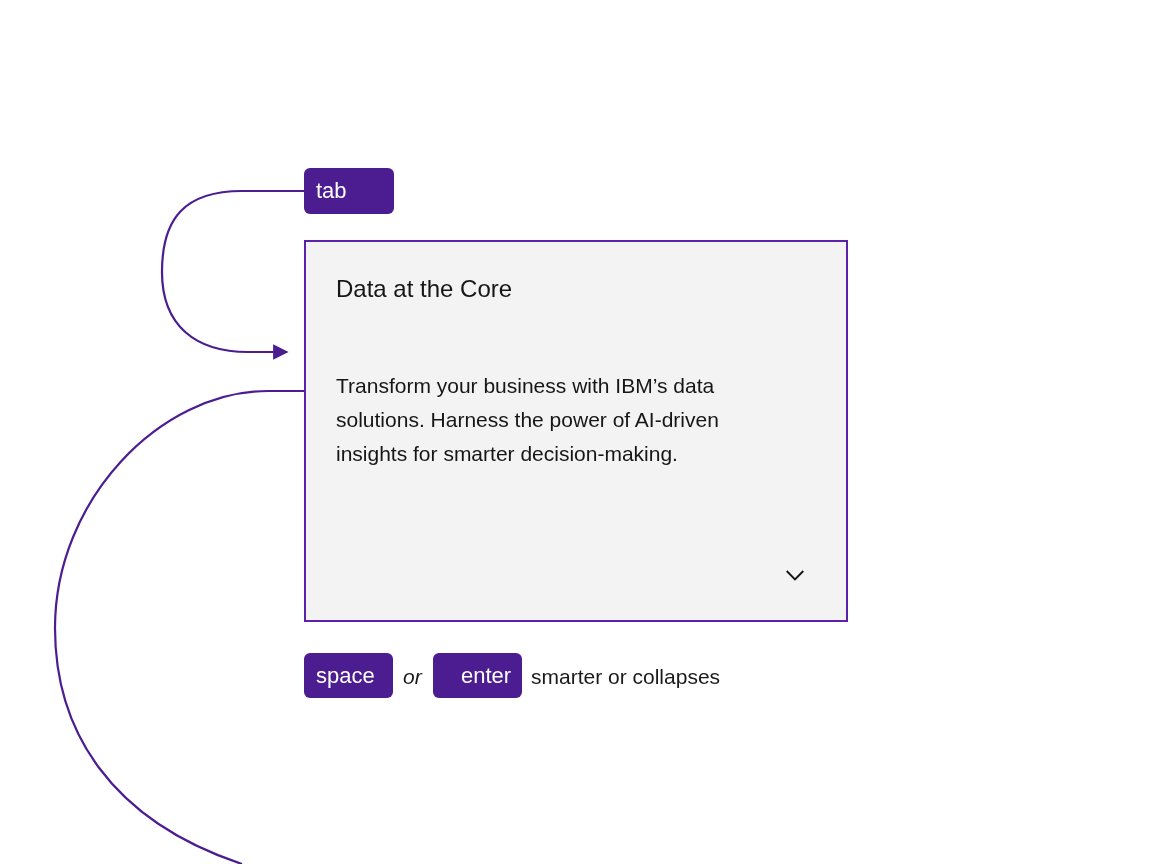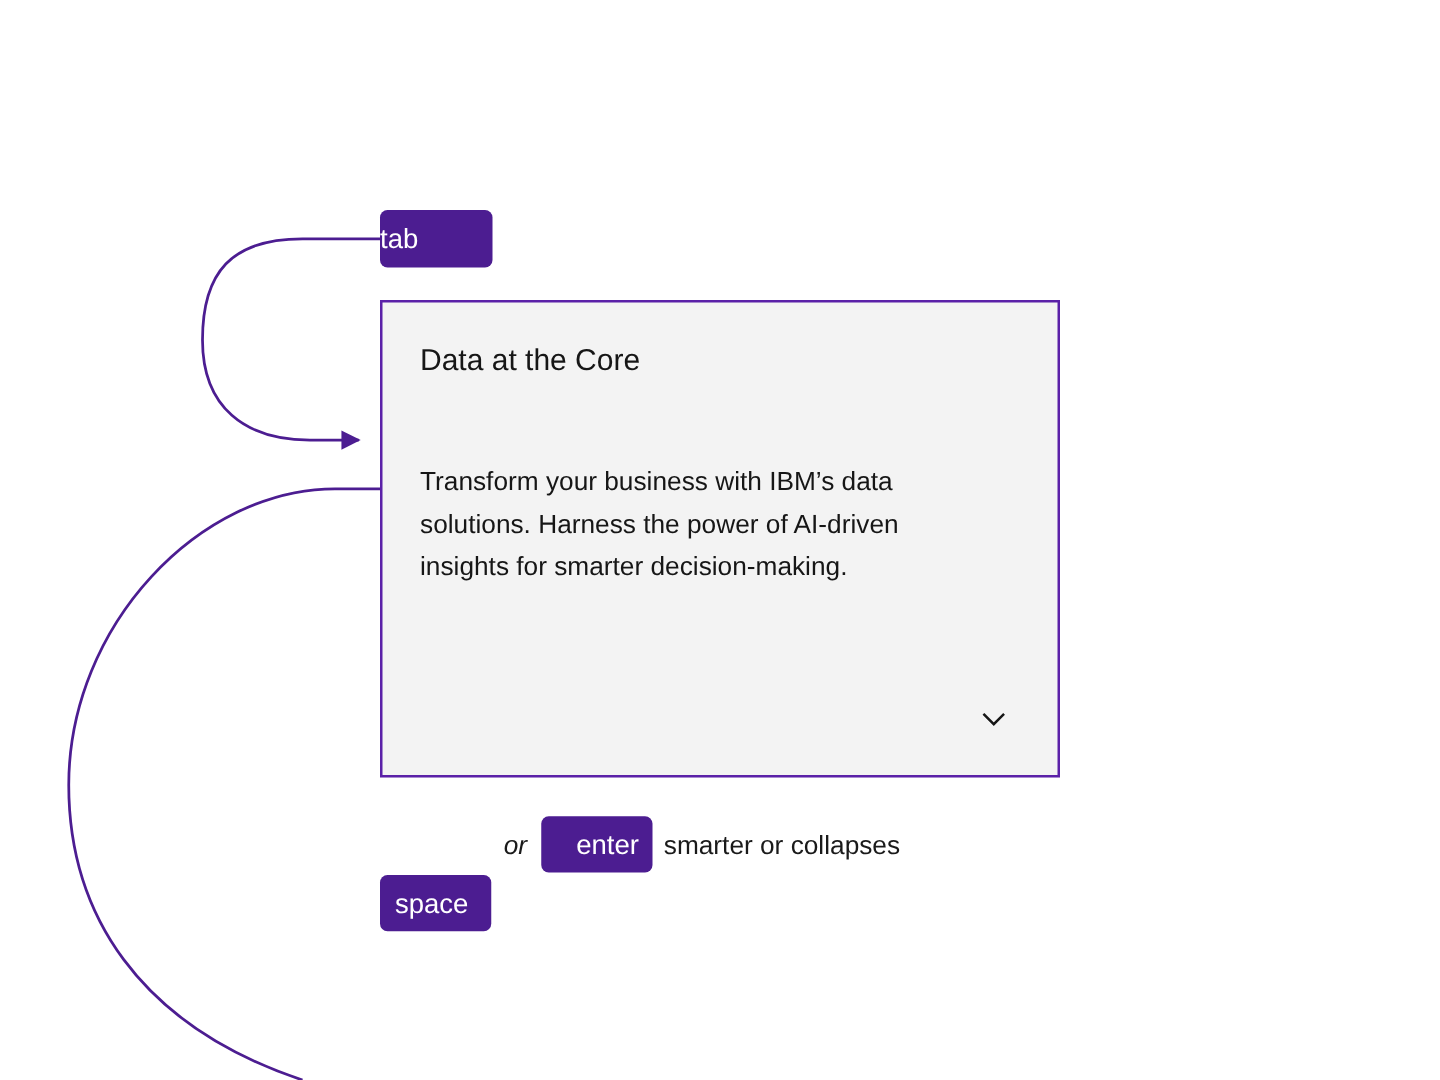--- a/index.html
+++ b/index.html
@@ -49,29 +49,29 @@
     box-sizing: border-box;
     z-index: 3;
     white-space: nowrap;
   }
 
   #key-tab {
     left: 304px;
     top: 168px;
     width: 90px;
     height: 46px;
+    padding-left: 12px;
   }
 
   #key-space {
     left: 304px;
     top: 653px;
     width: 89px;
     height: 45px;
     padding-left: 12px;
-    margin-top: 47px;
   }
 
   #key-enter {
     left: 433px;
     top: 653px;
     width: 89px;
     height: 45px;
     padding-left: 28px;
   }
 

